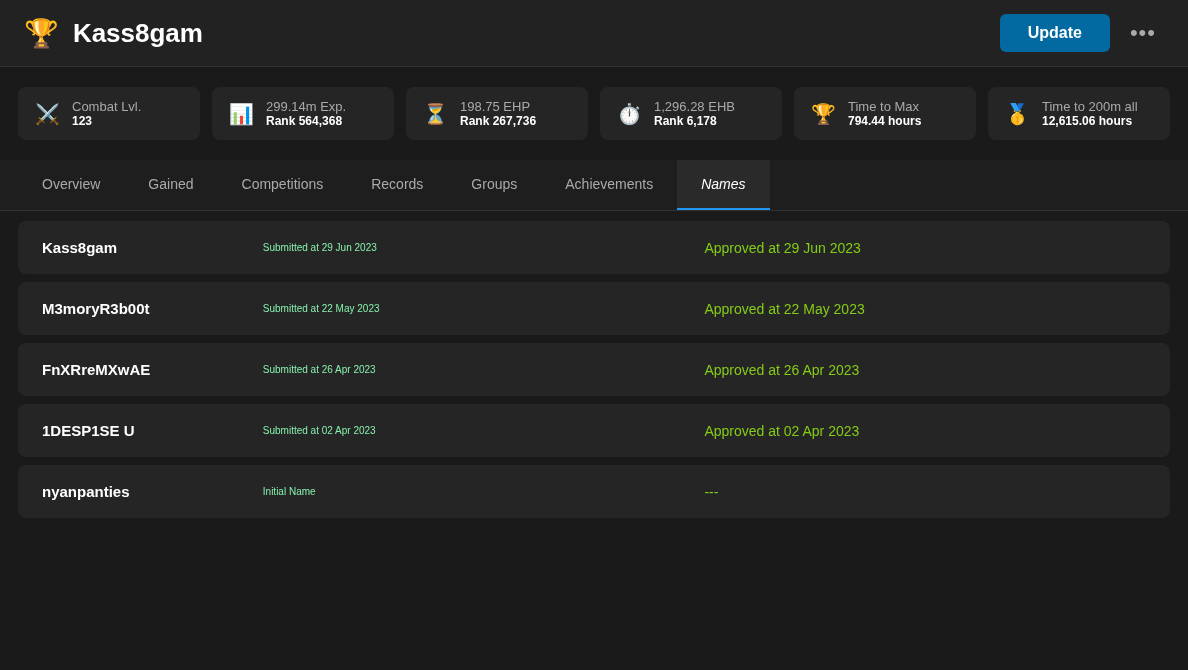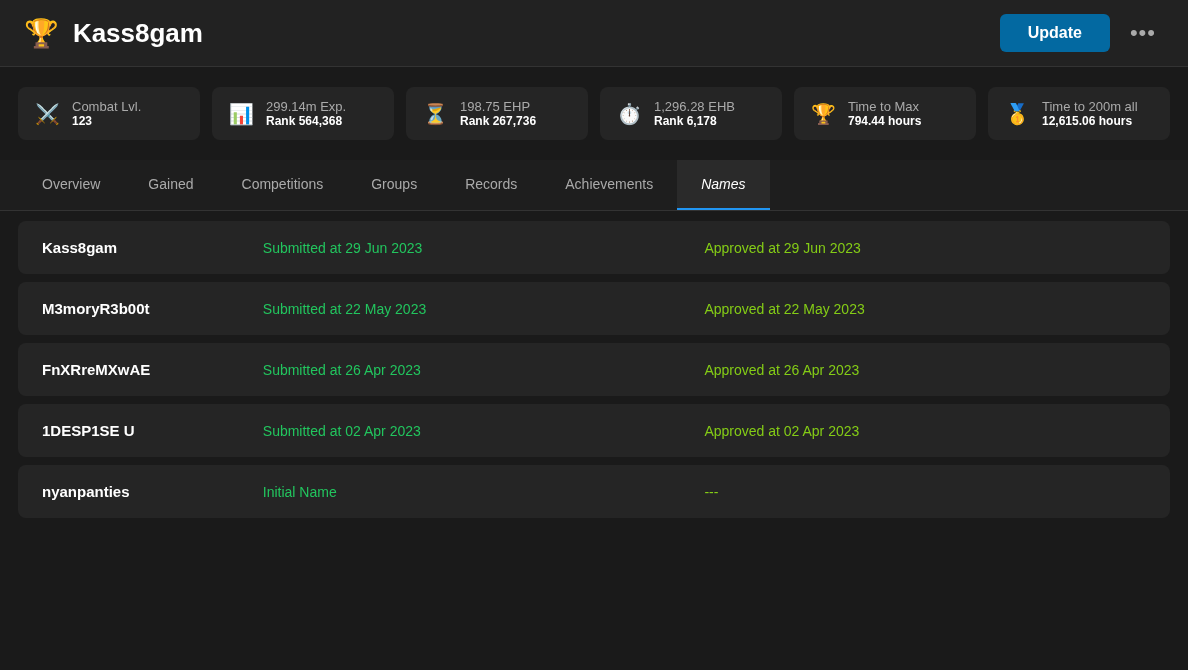--- a/index.html
+++ b/index.html
@@ -134,22 +134,22 @@
     }
     .name-row:last-child { margin-bottom: 0; justify-content: center; }
     .name-col {
       flex: 1;
       font-size: 15px;
       font-weight: 700;
       color: #fff;
     }
     .submitted-col {
       flex: 2;
-      font-size: 14px;
-      color: #22c55e;
+      font-size: 10px;
+      color: #86efac;
     }
     .approved-col {
       flex: 2;
       font-size: 14px;
       color: #84cc16;
     }
   </style>
 </head>
 <body>
 
@@ -206,22 +206,22 @@
         <div class="stat-label">Time to 200m all</div>
         <div class="stat-value">12,615.06 hours</div>
       </div>
     </div>
   </div>
 
 <div class="tabs" id="tabs-container">
     <div class="tab">Overview</div>
     <div class="tab">Gained</div>
     <div class="tab">Competitions</div>
+    <div class="tab">Records</div>
     <div class="tab">Groups</div>
-    <div class="tab">Records</div>
     <div class="tab">Achievements</div>
     <div class="tab active">Names</div>
   </div>
 
 <div class="content" id="names-list">
     <div class="name-row">
       <div class="name-col">Kass8gam</div>
       <div class="submitted-col">Submitted at 29 Jun 2023</div>
       <div class="approved-col">Approved at 29 Jun 2023</div>
     </div>

